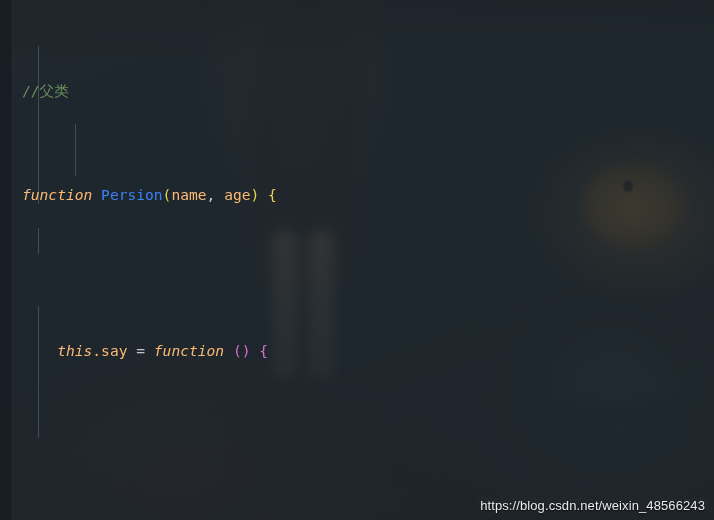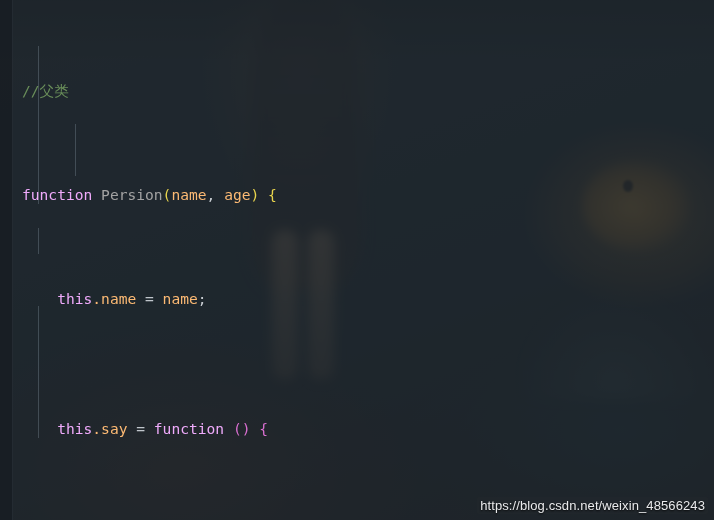--- a/index.html
+++ b/index.html
@@ -122,22 +122,22 @@
   
   .guide {
     position: absolute;
     width: 1px;
     background: rgba(150,165,178,0.30);
     z-index: 3;
     pointer-events: none;
   }
 
   
-  .kw   { color: #f0abfc; }            
-  .fn   { color: #a3a3a3; }            
+  .kw   { color: #fdba74; font-style: italic; }            
+  .fn   { color: #3b82f6; }            
   .prop { color: #fdba74; }            
   .plain{ color: #d4d4d4; }            
   .cmt  { color: #6a8f5a; }            
   .op   { color: #c0c6cc; }            
   .punc { color: #c8cdd2; }            
   .br1  { color: #e8d44d; }            
   .br2  { color: #d96fd0; }
 
   
   .watermark {
@@ -177,21 +177,20 @@
   <div class="guide" style="left:75px; top:124px; height:52px;"></div>
   <div class="guide" style="left:38px; top:228px; height:26px;"></div>
   <div class="guide" style="left:38px; top:306px; height:132px;"></div>
 
   <div class="code">
 
     <div class="line"><span class="cmt">//父类</span></div>
 
     <div class="line"><span class="kw">function</span><span class="plain"> </span><span class="fn">Persion</span><span class="br1">(</span><span class="prop">name</span><span class="punc">, </span><span class="prop">age</span><span class="br1">)</span><span class="br1"> {</span></div>
 
-    <div class="line"><span class="plain">    </span><span class="kw">this</span><span class="prop">.name</span><span class="op"> = </span><span class="prop">name</span><span class="punc">;</span></div>
 
 
     <div class="line"><span class="plain">    </span><span class="kw">this</span><span class="prop">.say</span><span class="op"> = </span><span class="kw">function</span><span class="br2"> ()</span><span class="br2"> {</span></div>
 
     
 
     
 
     
 

